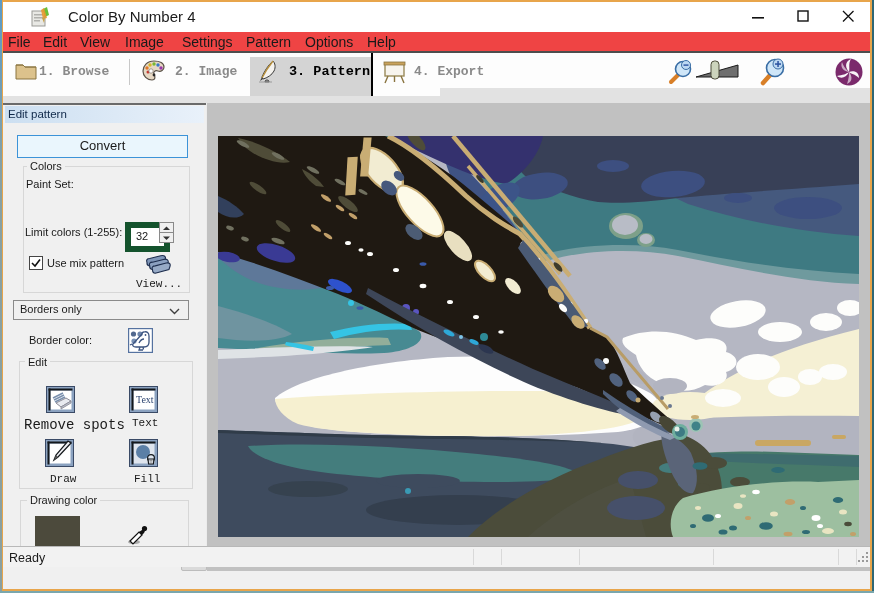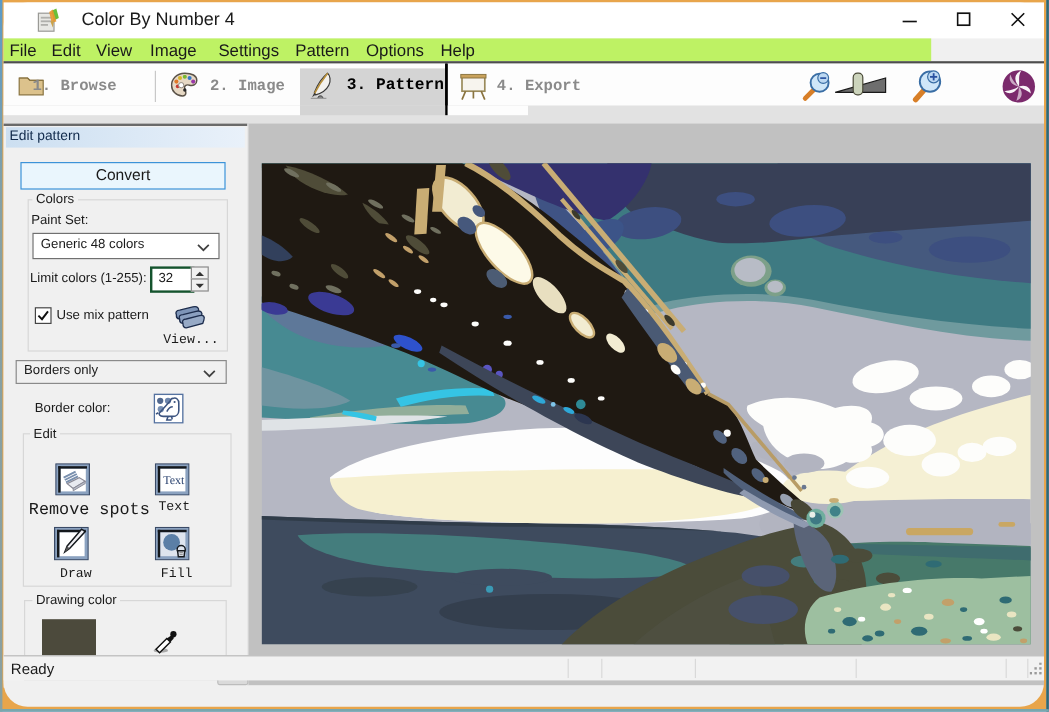--- a/index.html
+++ b/index.html
@@ -6,27 +6,27 @@
 body{width:874px;height:593px;overflow:hidden;font-family:"Liberation Sans",sans-serif;}
 #win{position:absolute;left:0;top:0;width:874px;height:593px;background:#5b9bc8;}
 .abs{position:absolute;}
 
 #deskL{left:0;top:0;width:2px;height:593px;background:linear-gradient(#5b9bc8,#87a1a4 30%,#8aa0a0);}
 #deskR{left:872px;top:0;width:2px;height:593px;background:#2e6775;}
 #deskB{left:0;top:591px;width:874px;height:2px;background:#7aa7ad;}
 
 #frame{left:1px;top:0;width:871px;height:591px;background:#e8a54b;}
 
-#client{left:3px;top:2px;width:867px;height:587px;background:#f0f0f0;border-radius:20px;}
+#client{left:3px;top:2px;width:867px;height:587px;background:#f0f0f0;}
 
 #title{left:0;top:0;width:867px;height:30px;background:#ffffff;}
 #titletext{left:65px;top:6px;font-size:15px;color:#1b1b1b;}
 .capbtn{top:13px;color:#111;}
 
-#menu{left:0;top:30px;width:773px;height:19px;background:#bef264;font-size:14px;color:#1a1a1a;}
+#menu{left:0;top:30px;width:867px;height:19px;background:#ef4444;font-size:14px;color:#1a1a1a;}
 #menu span{position:absolute;top:2px;}
 #menusep{left:0;top:49px;width:867px;height:2px;background:#4d4d4d;}
 
 #toolbar{left:0;top:51px;width:867px;height:35px;background:#fdfdfd;}
 #tabstrip{left:0;top:86px;width:867px;height:16px;background:#e2e2e2;}
 .tabtxt{font-family:"Liberation Mono",monospace;font-weight:bold;font-size:13px;color:#8a8a8a;top:11px;}
 #seltab{left:247px;top:4px;width:121px;height:38px;background:#d4d4d4;}
 #tabline{left:368px;top:0px;width:2px;height:42px;background:#000;}
 
 #canvas{left:203px;top:101px;width:663px;height:468px;background:#c1c1c1;border-left:1px solid #ececec;}
@@ -84,21 +84,21 @@
   </div>
   <div class="abs" id="menusep"></div>
   <div class="abs" id="toolbar">
     <div class="abs" id="seltab"></div>
     <div class="abs" id="tabline"></div>
 
     <svg class="abs" style="left:12px;top:8px" width="22" height="19" viewBox="0 0 22 19">
       <path d="M1 4 L8 4 L10 6 L21 6 L21 18 L1 18 Z" fill="#dcc28c" stroke="#8a7440" stroke-width="1"></path>
       <path d="M1 4 L8 4 L10 6 L21 6" fill="none" stroke="#8a7440" stroke-width="1"></path>
     </svg>
-    <span class="abs tabtxt" style="left:24px">1. Browse</span>
+    <span class="abs tabtxt" style="left:36px">1. Browse</span>
     <div class="abs" style="left:126px;top:6px;width:1px;height:26px;background:#c8c8c8"></div>
 
     <svg class="abs" style="left:139px;top:7px" width="23" height="21" viewBox="0 0 23 21">
       <path d="M12 1 C5 1 1 6 1 11 C1 16 5 20 10 20 C14 20 13 16 12 14 C11 12 13 10 16 11 C19 12 22 10 22 7 C22 3 18 1 12 1 Z" fill="#e6d8c4" stroke="#5a5248" stroke-width="1.2"></path>
       <circle cx="5" cy="8" r="1.7" fill="#e07828"></circle>
       <circle cx="8" cy="5" r="1.7" fill="#d8b428"></circle>
       <circle cx="12" cy="4" r="1.7" fill="#78b830"></circle>
       <circle cx="16" cy="5" r="1.7" fill="#3878c8"></circle>
       <circle cx="19" cy="8" r="1.7" fill="#9838a8"></circle>
       <circle cx="6" cy="12" r="1.5" fill="#c83830"></circle>
@@ -375,28 +375,22 @@
   </div>
   <div class="abs" id="panel">
     <div class="abs" id="phead">
           <span>Edit pattern</span>
         </div>
     <div class="abs" id="convert">Convert</div>
 
     <div class="abs grp" style="left:20px;top:61px;width:165px;height:125px"></div>
     <span class="glabel" style="left:24px;top:55px">Colors</span>
     <span class="lbl" style="left:23px;top:73px">Paint Set:</span>
-    <div class="abs" style="left:24px;top:89px;width:154px;height:20px;background:#fff;border:1px solid #707070">
-      <span class="lbl" style="left:6px;top:3px">Generic 48 colors</span>
-      <svg class="abs" style="left:136px;top:8px" width="11" height="7">
-            <path d="M1 1 L5.5 5.5 L10 1" stroke="#404040" stroke-width="1.4" fill="none"></path>
-          </svg>
-    </div>
     <span class="lbl" style="left:22px;top:121px">Limit colors (1-255):</span>
-    <div class="abs" style="left:122px;top:117px;width:33px;height:18px;background:#fff;border:2px solid #14532d">
+    <div class="abs" style="left:122px;top:117px;width:33px;height:18px;background:#fff;border:6px solid #14532d">
       <span class="lbl" style="left:5px;top:2px">32</span>
     </div>
     <div class="abs" style="left:156px;top:117px;width:13px;height:9px;background:#f0f0f0;border:1px solid #8a8a8a">
       <svg class="abs" style="left:3px;top:2.5px" width="8" height="5">
             <path d="M0 4 L3.5 0.5 L7 4 Z" fill="#333"></path>
           </svg>
     </div>
     <div class="abs" style="left:156px;top:127px;width:13px;height:9px;background:#f0f0f0;border:1px solid #8a8a8a">
       <svg class="abs" style="left:3px;top:2.5px" width="8" height="5">
             <path d="M0 0.5 L3.5 4 L7 0.5 Z" fill="#333"></path>

